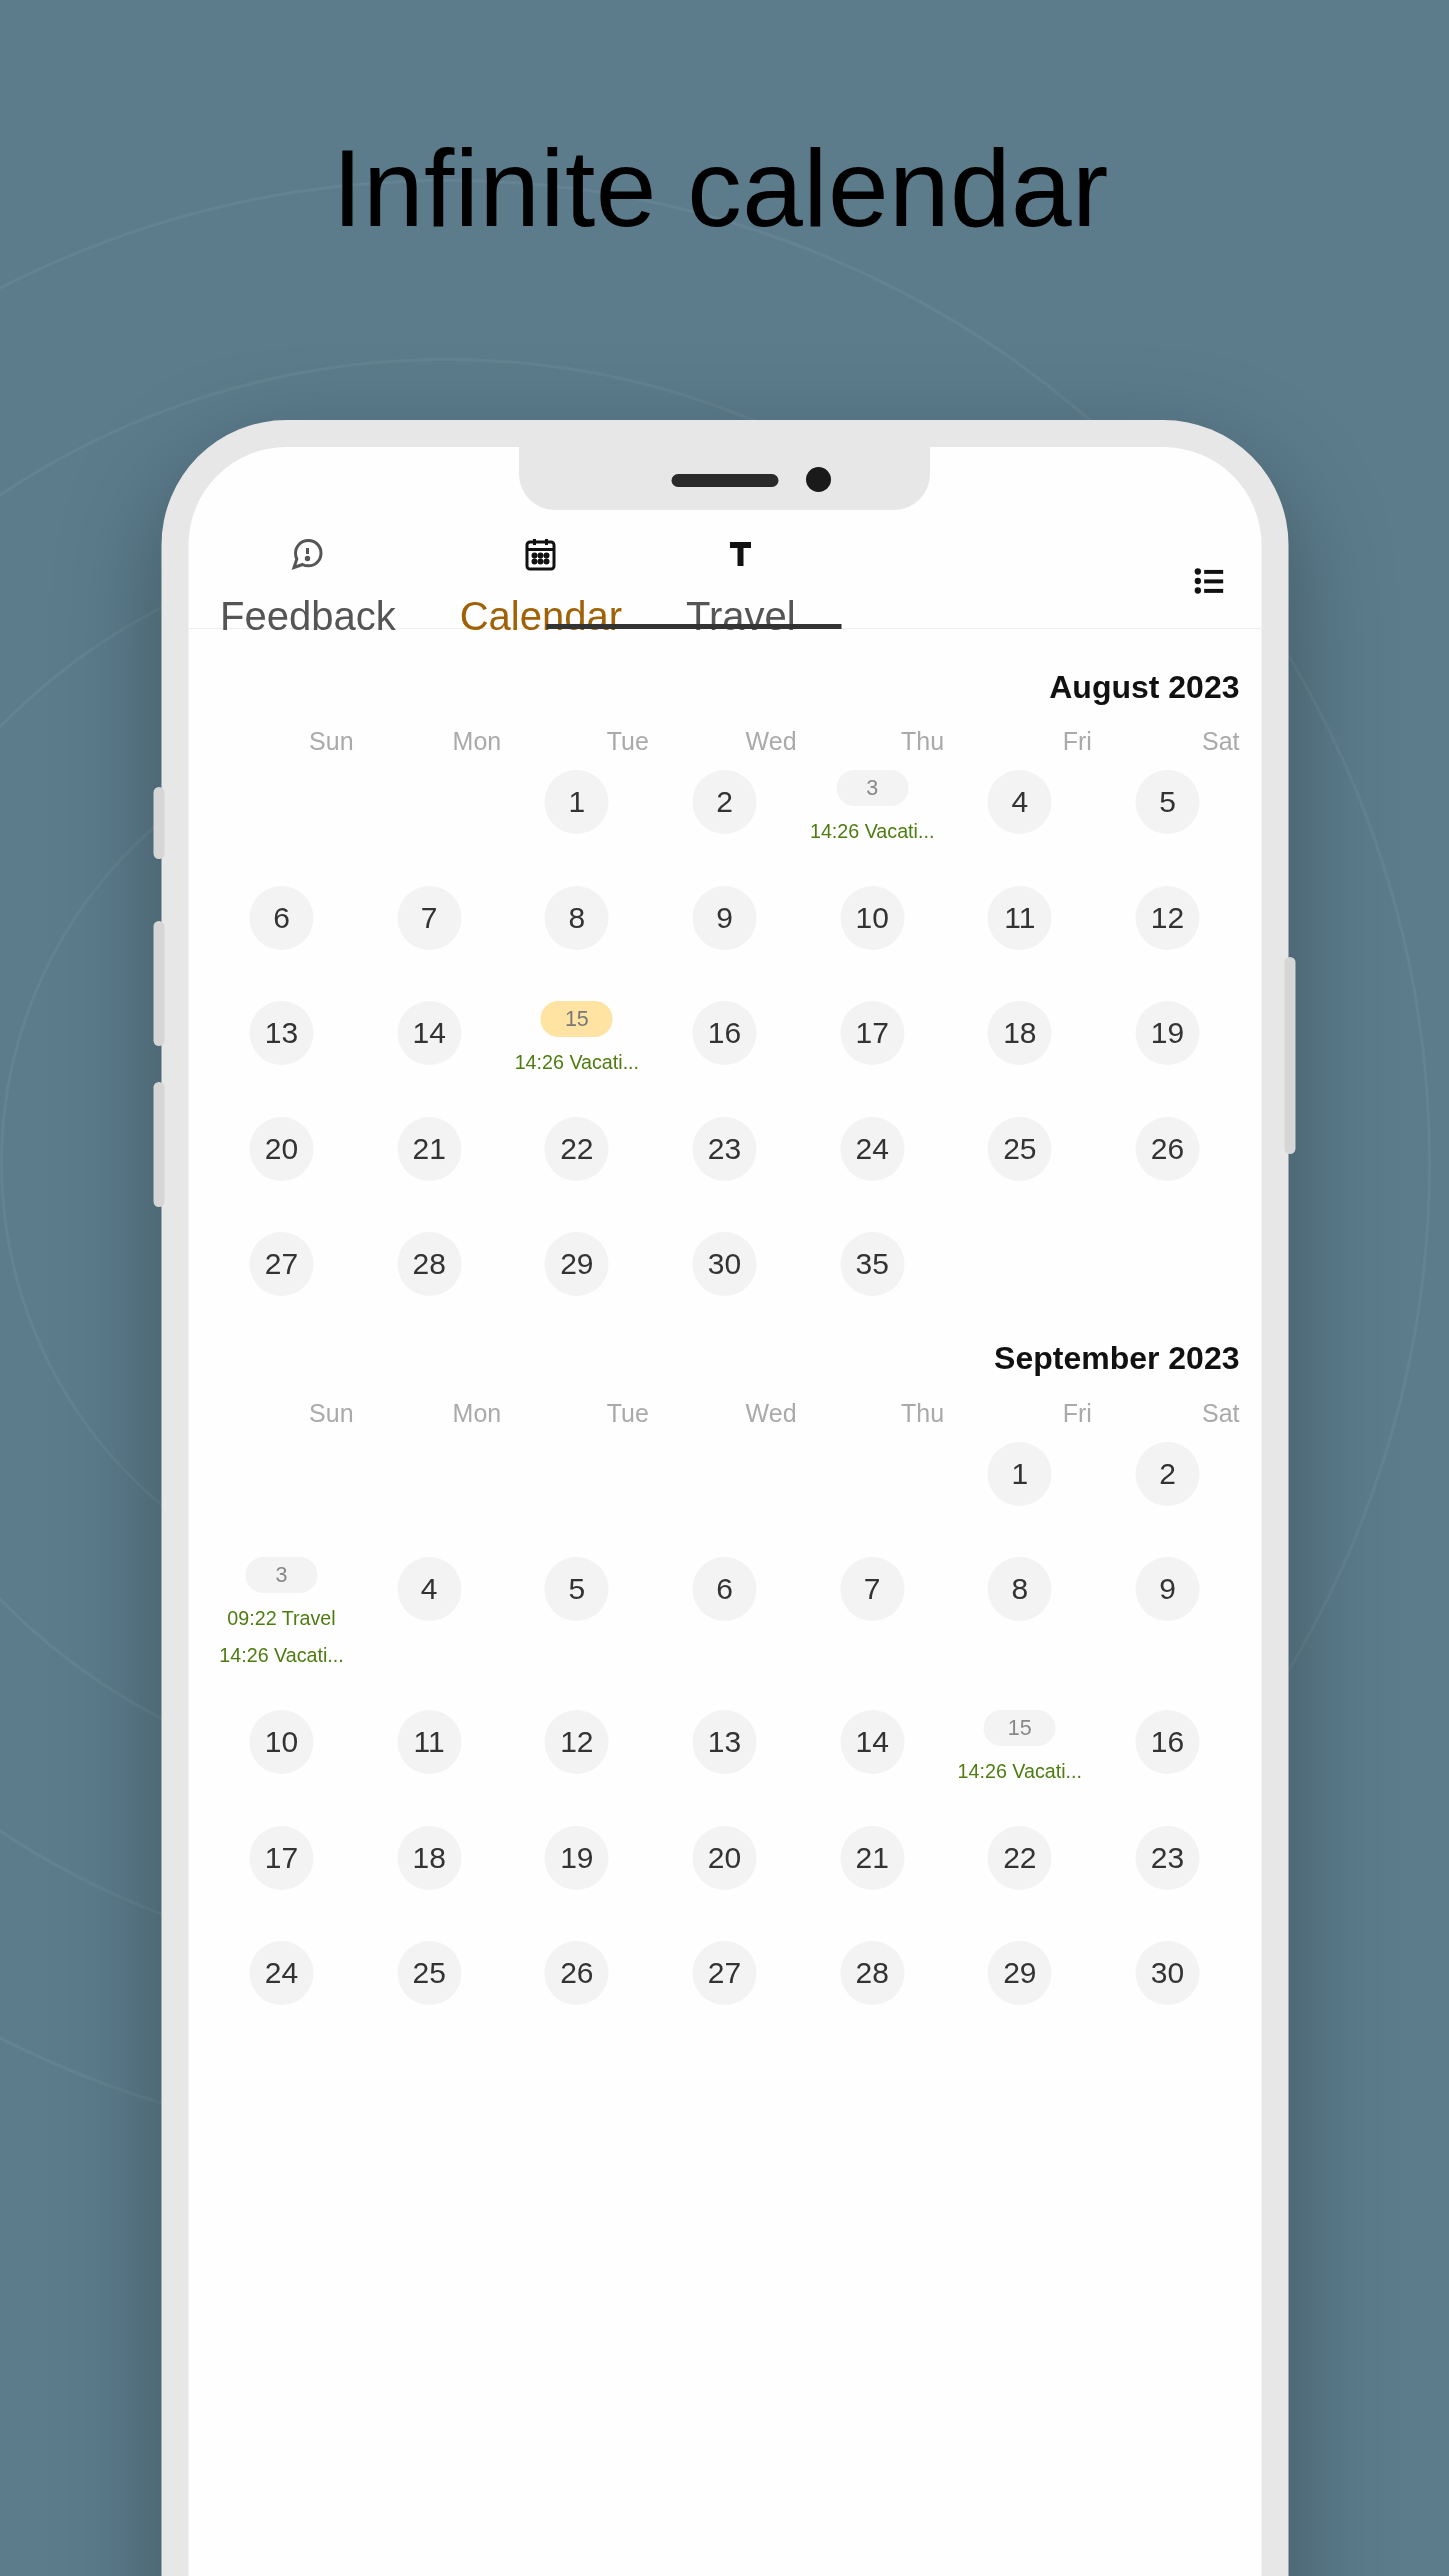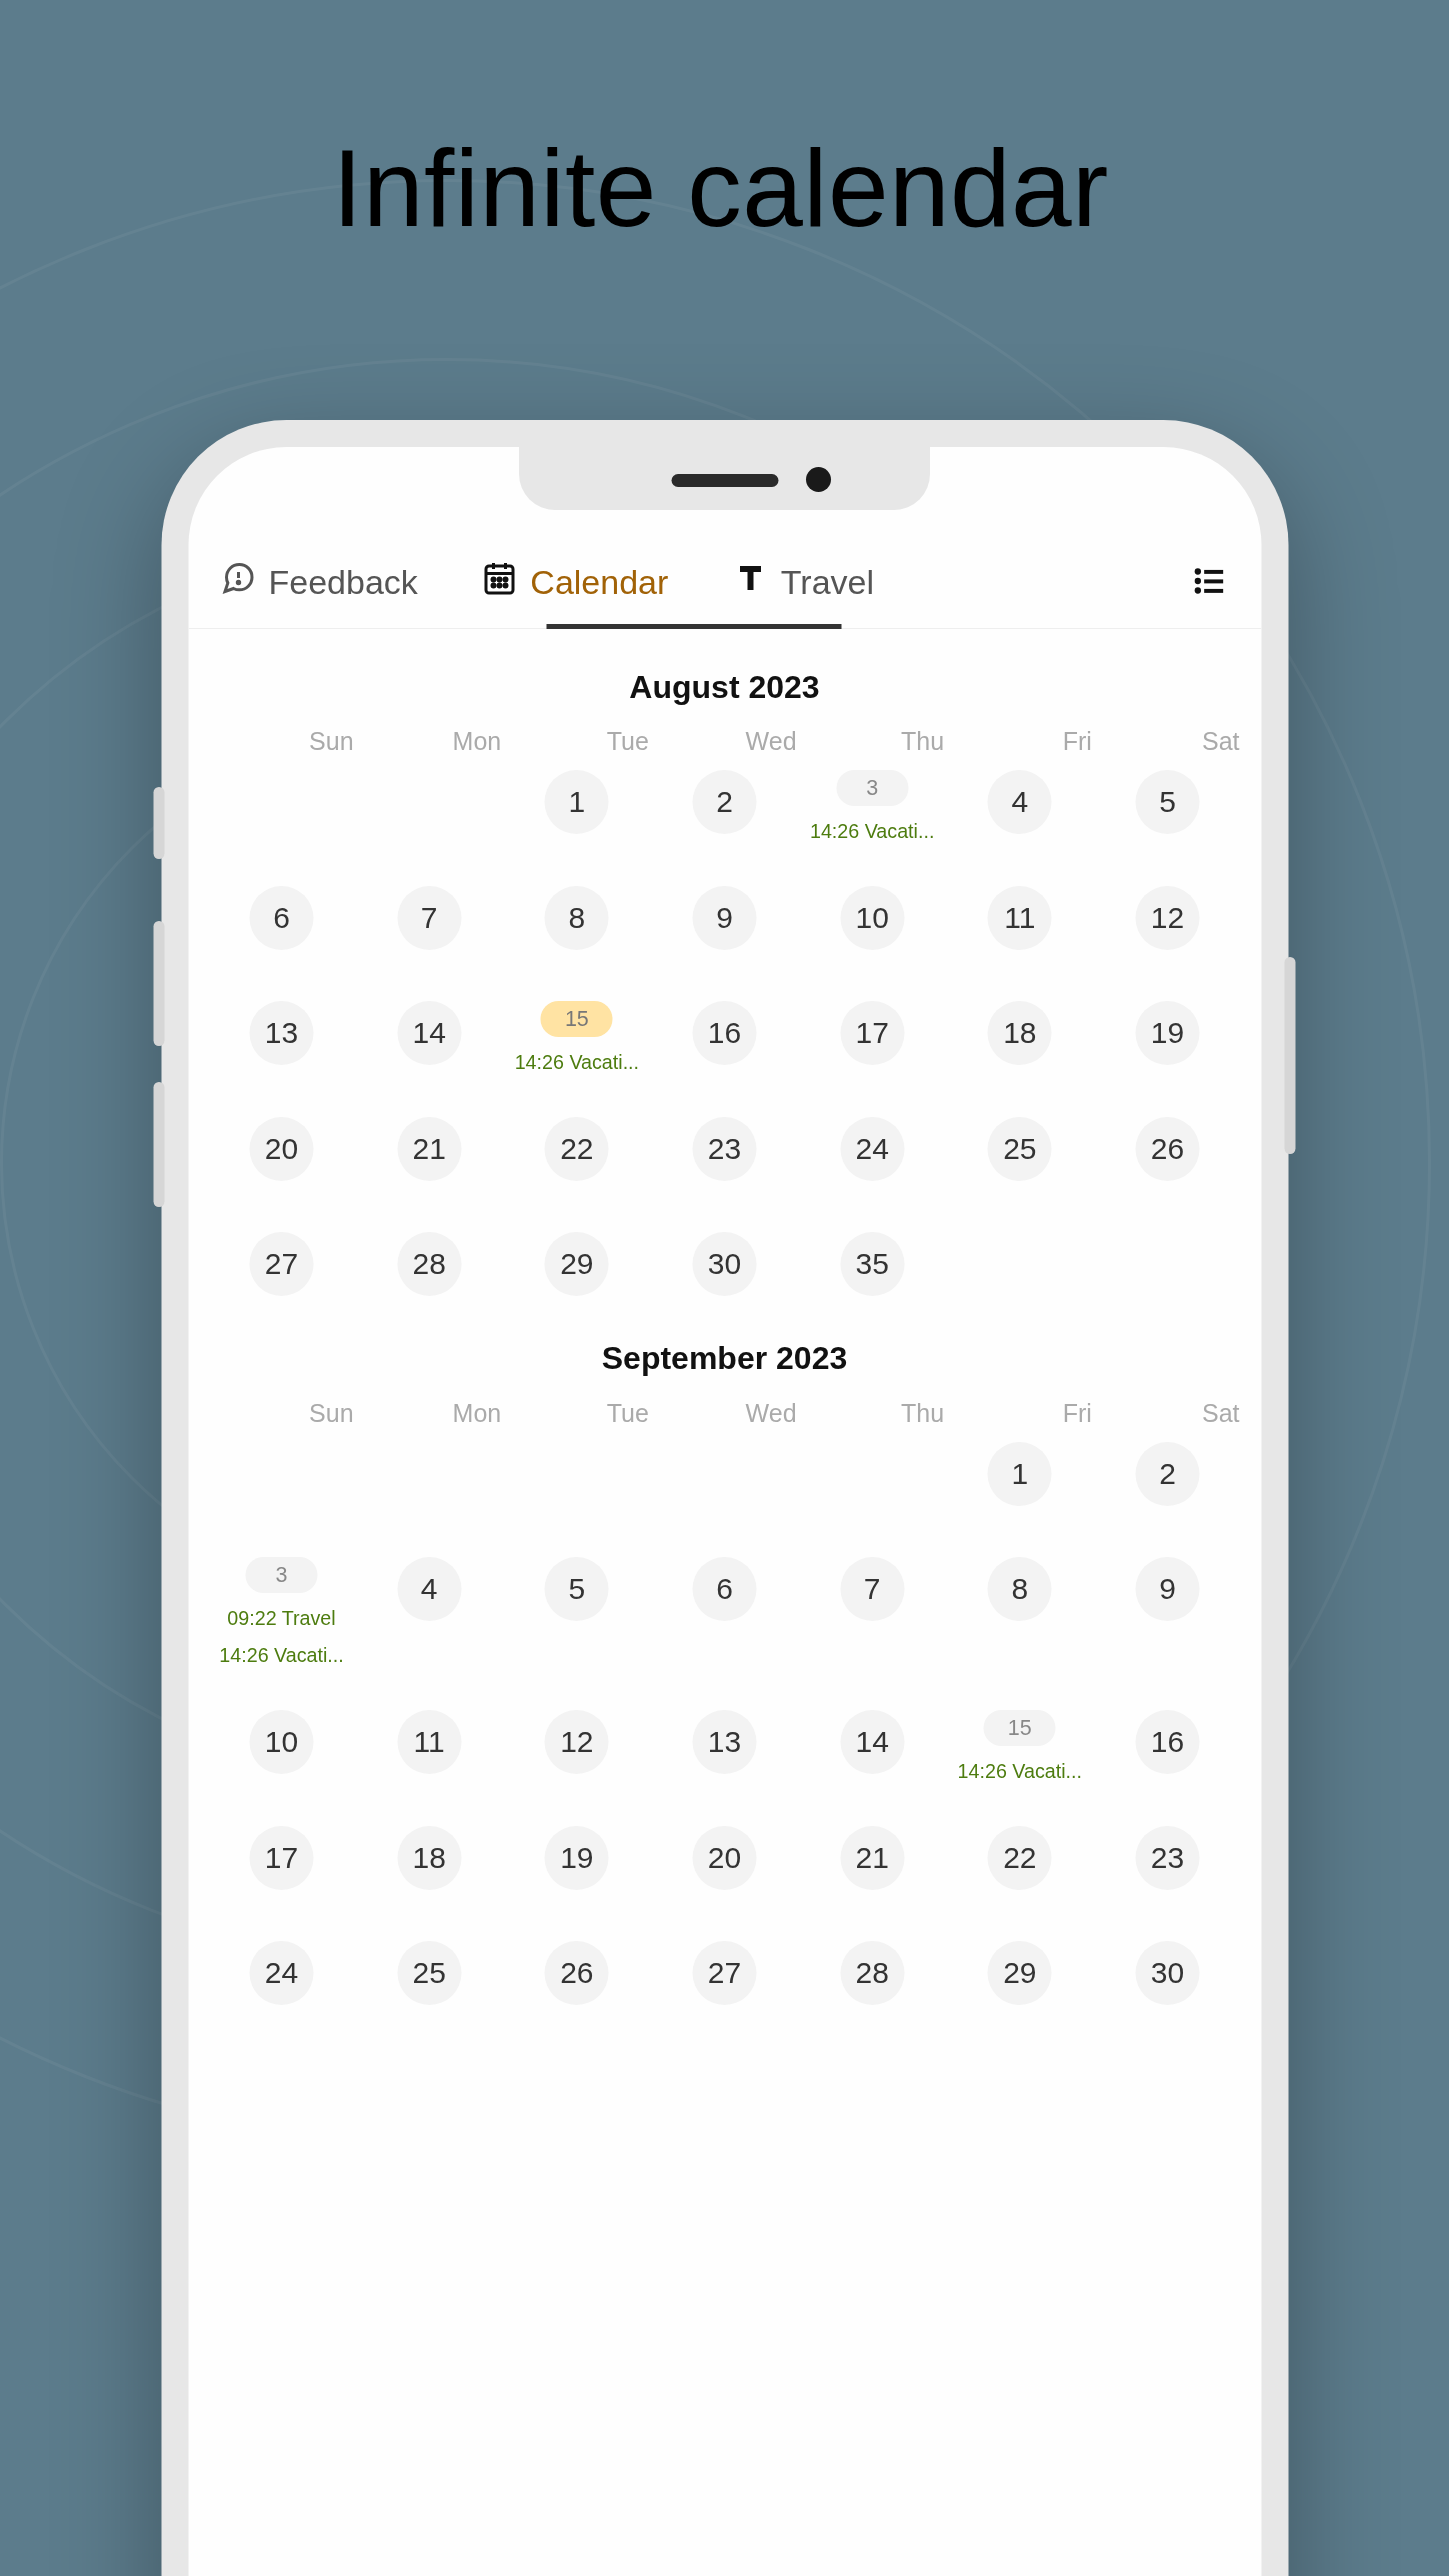--- a/index.html
+++ b/index.html
@@ -15,28 +15,28 @@
 .phone-screen{position:absolute;left:27px;right:27px;top:27px;bottom:0;background:#fefefe;border-radius:98px 98px 0 0;overflow:hidden;}
 .notch{position:absolute;left:50%;top:0;transform:translateX(-50%);width:411px;height:63px;background:#e7e7e7;border-radius:0 0 36px 36px;z-index:10;}
 .notch-speaker{position:absolute;left:50%;top:27px;transform:translateX(-50%);width:107px;height:12.5px;background:#2a2a2a;border-radius:9px;}
 .notch-cam{position:absolute;left:50%;top:19.7px;margin-left:81px;width:25px;height:25px;background:#1a1a1a;border-radius:50%;}
 .side-btn{position:absolute;background:#d6d6d6;border-radius:5.4px;}
 .sb1{left:-7.2px;top:367px;width:10.7px;height:72px;}
 .sb2{left:-7.2px;top:501px;width:10.7px;height:125px;}
 .sb3{left:-7.2px;top:662px;width:10.7px;height:125px;}
 .sb4{right:-7.2px;top:537px;width:10.7px;height:197px;}
 .tabs{display:flex;align-items:center;height:93px;margin-top:89px;border-bottom:0.9px solid #eee;position:relative;}
-.tab{display:flex;align-items:center;gap:12.5px;padding:0 32px;height:100%;font-size:34px;color:#555;cursor:pointer;}
+.tab{display:flex;align-items:center;gap:12.5px;padding:0 32px;height:100%;font-size:40px;color:#555;cursor:pointer;flex-direction:column;}
 .tab.active{color:#a16207;font-weight:500;}
 .tab-indicator{position:absolute;bottom:-0.9px;left:358px;width:295px;height:4.5px;background:#333;}
 .tab-icon svg{width:36px;height:36px;}
 .menu-btn{margin-left:auto;margin-right:32px;cursor:pointer;}
 .menu-btn svg{width:38px;height:38px;}
 .cal-content{padding:21.5px 21.5px 0;}
-.month-title{text-align:center;font-size:32px;font-weight:600;color:#111;margin:18px 0 21.5px;}
+.month-title{text-align:right;font-size:32px;font-weight:600;color:#111;margin:18px 0 21.5px;}
 .weekdays{display:grid;grid-template-columns:repeat(7,1fr);gap:3.6px;margin-bottom:14.3px;}
 .wd{text-align:right;font-size:25px;color:#aaa;}
 .days{display:grid;grid-template-columns:repeat(7,1fr);row-gap:43px;column-gap:3.6px;margin-bottom:36px;}
 .day-cell{display:flex;justify-content:center;align-items:flex-start;min-height:72px;}
 .day-num{width:64px;height:64px;border-radius:50%;background:#f3f3f3;display:flex;align-items:center;justify-content:center;font-size:30px;color:#333;cursor:pointer;}
 .day-event{display:flex;flex-direction:column;align-items:center;cursor:pointer;}
 .day-event .pill{width:72px;height:36px;border-radius:18px;background:#f3f3f3;display:flex;align-items:center;justify-content:center;font-size:21.5px;color:#888;}
 .day-event .pill.hl{background:#ffe3a3;color:#777;}
 .day-event .ev-line{font-size:19.7px;color:#4d7c0f;white-space:nowrap;overflow:hidden;text-overflow:ellipsis;max-width:134px;margin-top:14px;}
 </style>

